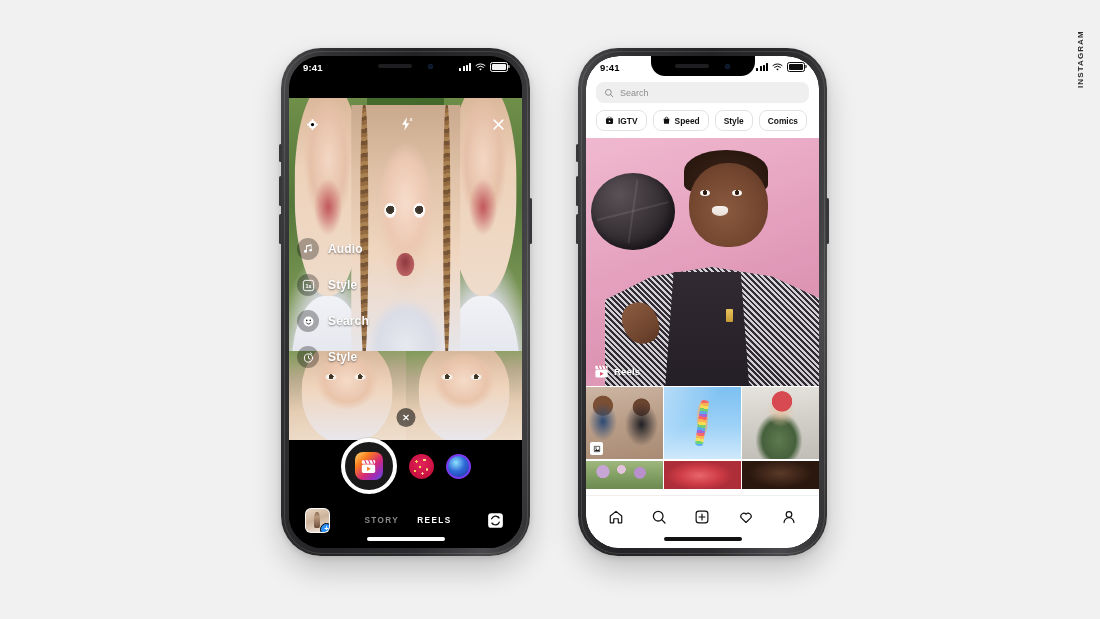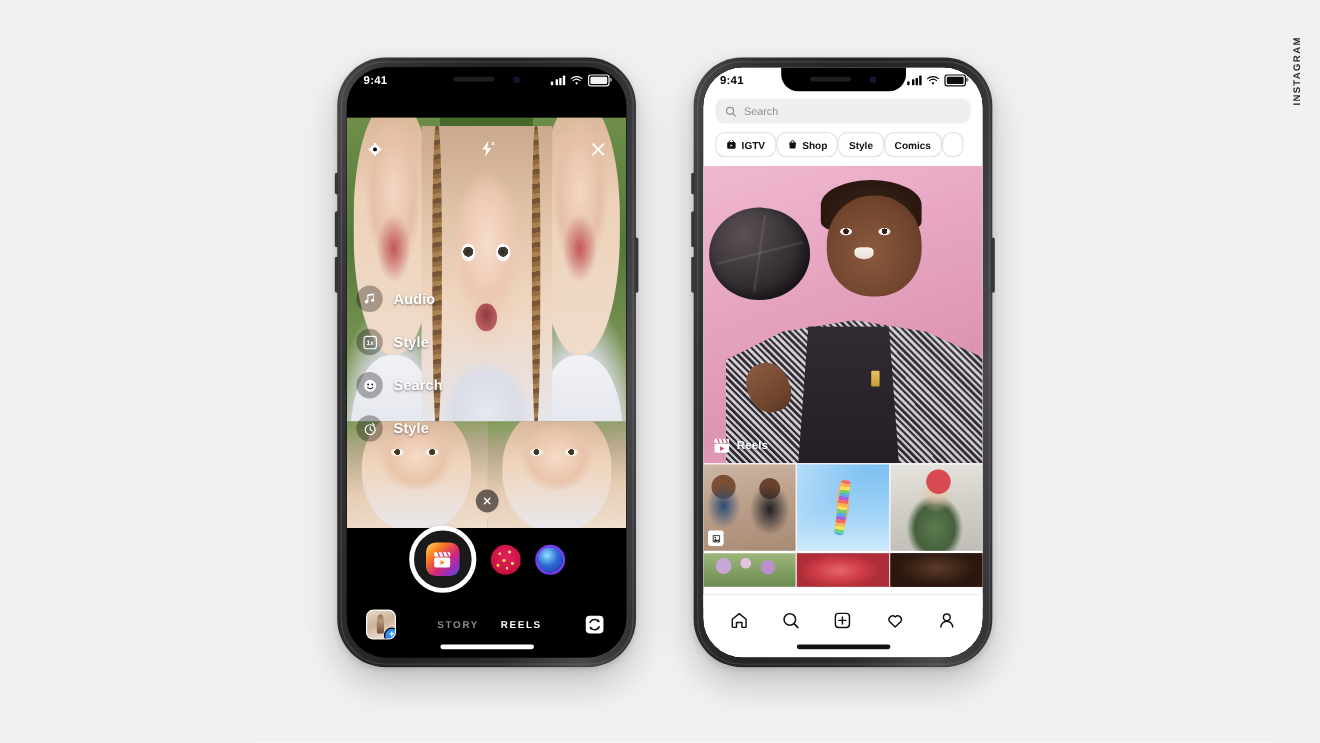--- a/index.html
+++ b/index.html
@@ -422,21 +422,21 @@
     height: 21px;
     border-radius: 8px;
     background: #efefef;
     display:flex; align-items:center;
     gap: 6px;
     padding: 0 8px;
   }
   .search-ph { color:#8e8e8e; font-size: 9px; }
   .chips {
     display:flex;
-    gap: 0;
+    gap: 6px;
     margin-top: 7px;
     overflow:hidden;
   }
   .chip {
     display:flex; align-items:center; gap:4px;
     flex: 0 0 auto;
     height: 19px;
     padding: 0 8px;
     border: 1px solid #e2e2e2;
     border-radius: 8px;
@@ -870,21 +870,21 @@
                   <path d="M6.4 6l3-3.4M17.6 6l-3-3.4" stroke="#111" stroke-width="2" stroke-linecap="round"></path>
                   <path d="M10.2 11.2l5 2.9-5 2.9z" fill="#fff"></path>
                 </svg>
                 <span>IGTV</span>
               </div>
               <div class="chip">
                 <svg width="9" height="9" viewBox="0 0 24 24">
                   <path d="M4.4 7.6h15.2l-1.3 13.2H5.7z" fill="#111"></path>
                   <path d="M8.6 8.2V6.4a3.4 3.4 0 0 1 6.8 0v1.8" fill="none" stroke="#111" stroke-width="2"></path>
                 </svg>
-                <span>Shop</span>
+                <span>Speed</span>
               </div>
               <div class="chip">
                 <span>Style</span>
               </div>
               <div class="chip">
                 <span>Comics</span>
               </div>
               <div class="chip">
                 
               </div>

